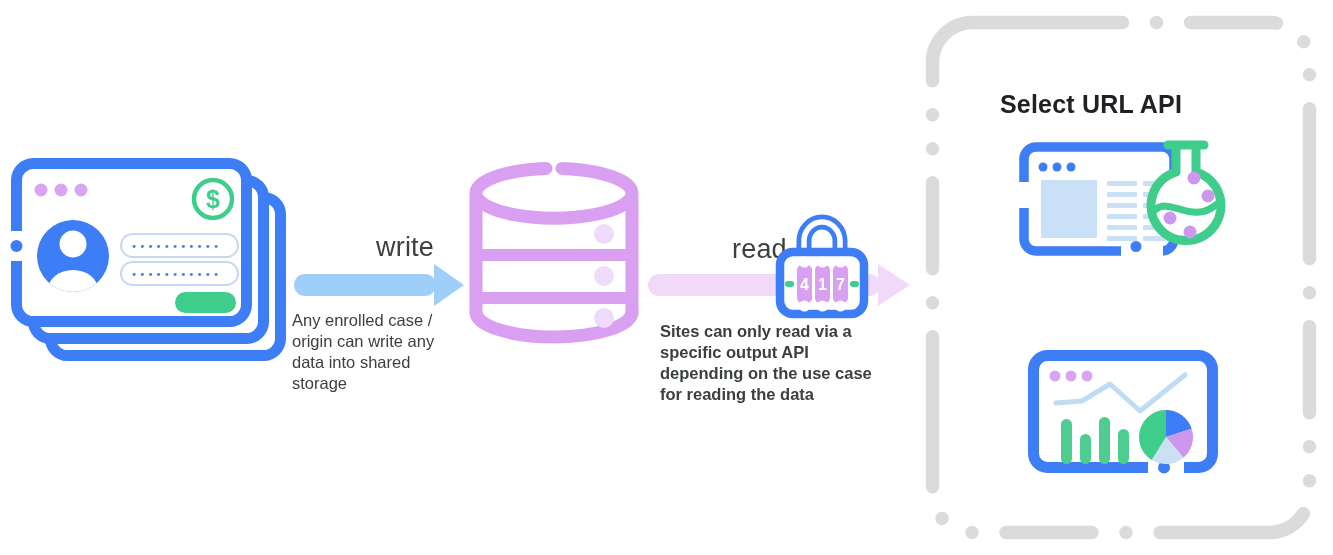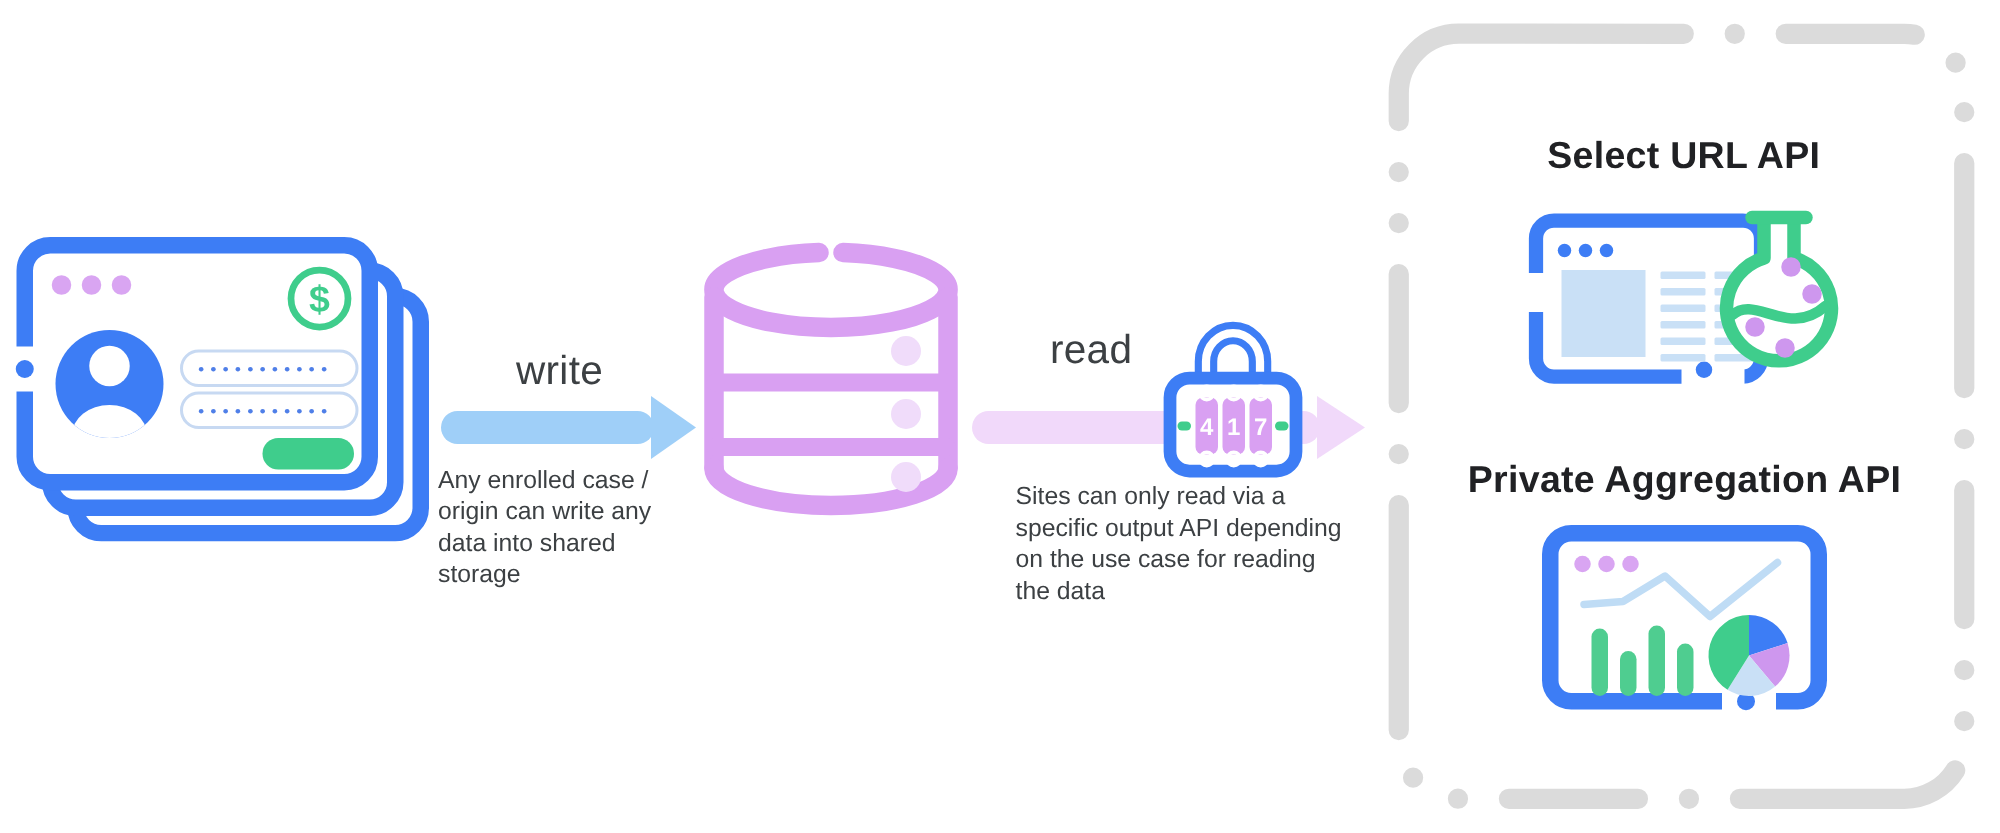--- a/index.html
+++ b/index.html
@@ -2,28 +2,28 @@
 <html><head>
 <meta charset="utf-8">
 <style>
   html,body { margin:0; padding:0; background:#fff; }
   .stage {
     position:relative; width:1333px; height:555px; background:#ffffff;
     font-family:"Liberation Sans", sans-serif; overflow:hidden;
   }
   .abs { position:absolute; }
   .flow-label {
-    position:absolute; font-size:27px; color:#3c4043; letter-spacing:.2px;
+    position:absolute; font-size:27px; color:#3c4043; letter-spacing:.2px;margin-left:32px;
   }
   .caption {
     position:absolute; font-size:16.5px; line-height:1.28; color:#3c4043;
   }
   .title {
     position:absolute; font-size:25px; font-weight:bold; color:#202124;
-    text-align:center; letter-spacing:.2px;
+    letter-spacing:.2px;
   }
   svg { display:block; }
   .pw-dots { font-size:10.5px; letter-spacing:2px; fill:#4f7fe8; font-family:"DejaVu Sans", sans-serif; }
   .lock-digit { font-size:16px; font-weight:bold; fill:#ffffff; font-family:"Liberation Sans", sans-serif; }
   .dollar-glyph { font-size:25px; font-weight:bold; fill:#3fcd8c; font-family:"Liberation Sans", sans-serif; }
 </style>
 </head>
 <body>
 
 <div class="stage">
@@ -98,21 +98,21 @@
       <circle cx="139" cy="74" r="10"></circle>
       <circle cx="139" cy="116" r="10"></circle>
       <circle cx="139" cy="158" r="10"></circle>
     </g>
   </svg>
 
   <svg class="abs" style="left:648px; top:264px;" width="262" height="42" viewBox="0 0 262 42">
     <rect x="0" y="10" width="232" height="22" rx="11" fill="#f1d9fa"></rect>
     <polygon points="230,0 262,21 230,42" fill="#f1d9fa"></polygon>
   </svg>
-  <div class="flow-label" style="left:700px; top:218px;text-align:center;">read</div>
+  <div class="flow-label" style="left:700px; top:234px;text-align:center;">read</div>
 
   <svg class="abs" style="left:775px; top:197px;" width="94" height="122" viewBox="0 0 94 122">
 
     <path d="M 29,60 V 44 A 18,19 0 0 1 65,44 V 60" fill="none" stroke="#3d7df5" stroke-width="15"></path>
     <path d="M 29,60 V 44 A 18,19 0 0 1 65,44 V 60" fill="none" stroke="#ffffff" stroke-width="5.5"></path>
 
     <rect x="5" y="55" width="84" height="62" rx="13" fill="#fff" stroke="#3d7df5" stroke-width="8.5"></rect>
 
     <rect x="10" y="84" width="9" height="6" rx="3" fill="#3fcd8c"></rect>
     <rect x="75" y="84" width="9" height="6" rx="3" fill="#3fcd8c"></rect>
@@ -129,21 +129,21 @@
         <circle cx="29.5" cy="109" r="4.4"></circle>
           <circle cx="47.5" cy="109" r="4.4"></circle>
           <circle cx="65.5" cy="109" r="4.4"></circle>
       </g>
       <text x="29.5" y="93" text-anchor="middle" class="lock-digit">4</text>
       <text x="47.5" y="93" text-anchor="middle" class="lock-digit">1</text>
       <text x="65.5" y="93" text-anchor="middle" class="lock-digit">7</text>
     </g>
   </svg>
 
-  <div class="caption" style="left:677px; top:321px; width:226px;">Sites can only read via a specific output API depending on the use case for reading the data</div>
+  <div class="caption" style="left:660px; top:321px; width:226px;font-weight:bold;">Sites can only read via a specific output API depending on the use case for reading the data</div>
 
   <svg class="abs" style="left:915px; top:5px;" width="412" height="545" viewBox="0 0 412 545">
     <rect x="17.5" y="17.5" width="377" height="510" rx="40" fill="none" stroke="#dbdbdb" stroke-width="13.5" stroke-linecap="round" stroke-dasharray="150 34 0 34 86 34 0 34 0 34"></rect>
   </svg>
 
   <div class="title" style="left:1000px; top:90px; width:245px;">Select URL API</div>
 
   <svg class="abs" style="left:1018px; top:136px;" width="212" height="126" viewBox="0 0 212 126">
 
     <rect x="6" y="11" width="150" height="104" rx="12" fill="#fff" stroke="#3d7df5" stroke-width="9.5"></rect>
@@ -181,21 +181,20 @@
       <path d="M 137,74 C 152,60 174,90 199,68" fill="none" stroke="#3fcd8c" stroke-width="7" stroke-linecap="round"></path>
       <g fill="#ce97ee">
         <circle cx="176" cy="42" r="6.5"></circle>
         <circle cx="190" cy="60" r="6.5"></circle>
         <circle cx="152" cy="82" r="6.5"></circle>
         <circle cx="172" cy="96" r="6.5"></circle>
       </g>
     </g>
   </svg>
 
-  <div class="title" style="left:973px; top:306px; width:300px;">Private Aggregation API</div>
 
   <svg class="abs" style="left:1028px; top:350px;" width="190" height="132" viewBox="0 0 190 132">
     <rect x="5.5" y="5.5" width="179" height="112" rx="14" fill="#fff" stroke="#3d7df5" stroke-width="11"></rect>
 
     <rect x="120" y="106" width="36" height="18" fill="#fff"></rect>
     <circle cx="136" cy="117.5" r="6" fill="#3d7df5"></circle>
 
     <g fill="#d9a5f2">
       <circle cx="27" cy="26" r="5.5"></circle>
         <circle cx="43" cy="26" r="5.5"></circle>

